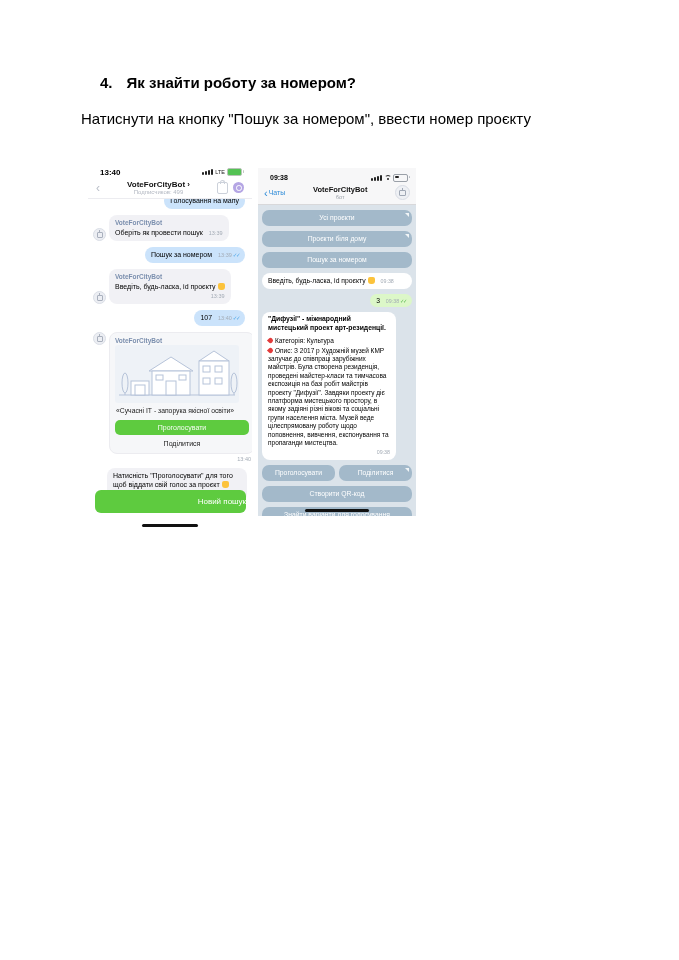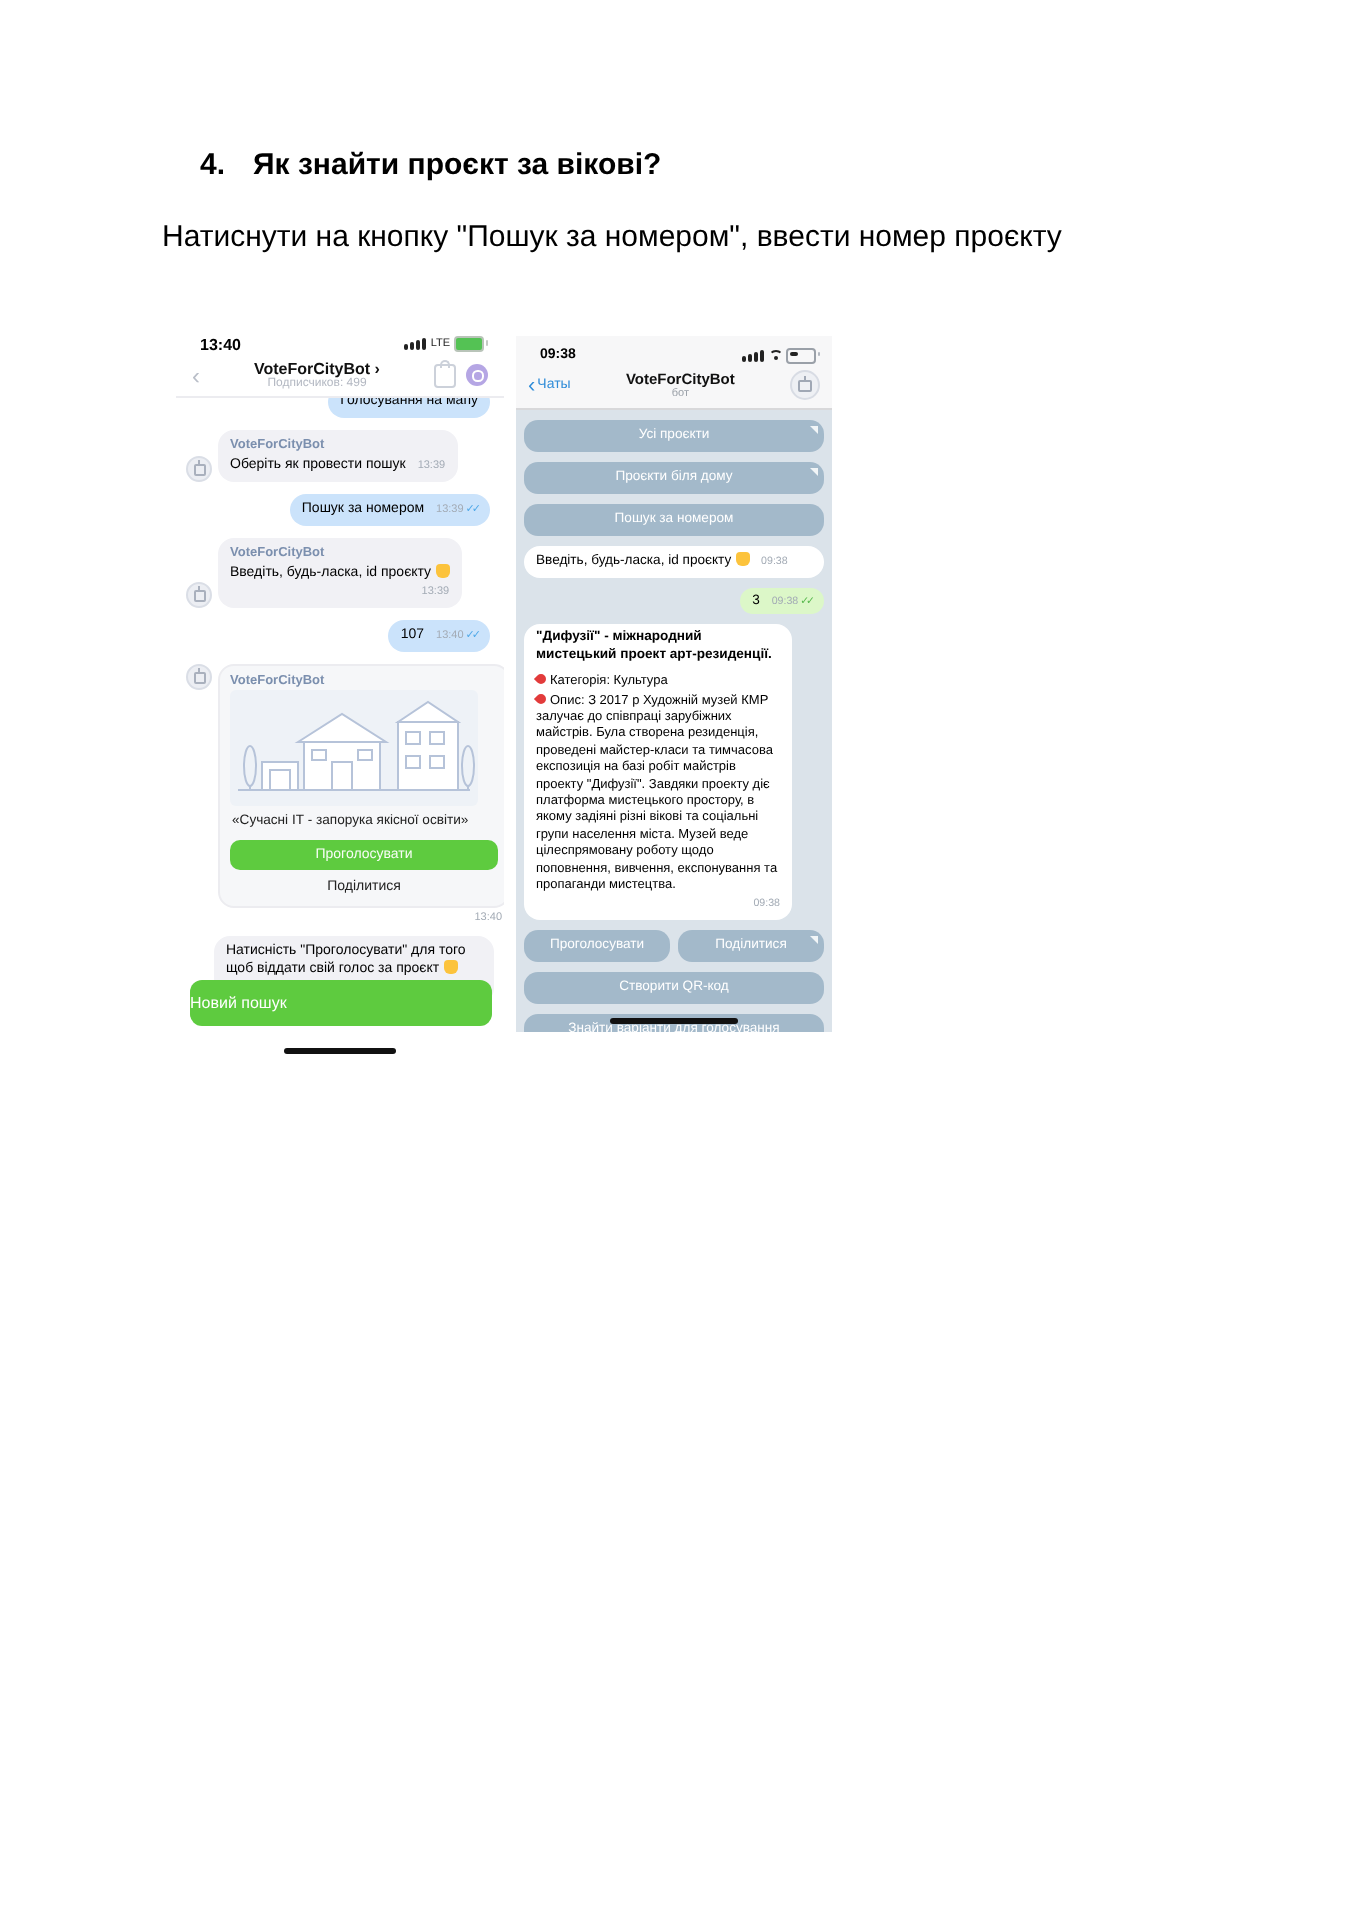--- a/index.html
+++ b/index.html
@@ -51,21 +51,21 @@
   
   .card{background:#f6f7f9;border:1px solid #ececf0;border-radius:8px;padding:4px 5px;width:134px;}
   .card-img{display:block;border-radius:3px;}
   .caption{font-size:6.8px;line-height:8.5px;color:#222;margin:4px 1px 4px 1px;}
   .vote-btn{background:#5ecb3f;border-radius:5px;height:15px;line-height:15px;text-align:center;
             color:rgba(255,255,255,.96);font-size:7px;}
   .share-lnk{text-align:center;font-size:7px;color:#222;padding:5px 0 2px 0;}
   .card-time{text-align:right;padding-right:4px;margin-top:2px;}
   
   .new-search{position:absolute;left:7px;right:6px;bottom:21px;height:23px;background:#5ecb3f;border-radius:6px;
-              color:#fff;font-size:8px;text-align:left;line-height:23px;}
+              color:#fff;font-size:8px;text-align:right;line-height:23px;}
   .homebar{position:absolute;left:50%;transform:translateX(-50%);bottom:7px;width:56px;height:3px;background:#111;border-radius:2px;}
   
   .rp{left:258px;top:168px;width:158px;height:348px;background:#fff;}
   .rp-top{background:#f7f7f8;border-bottom:1px solid #d8d8da;}
   .rp-status{display:flex;justify-content:space-between;align-items:center;padding:4px 8px 0 12px;height:11px;}
   .rp-time{font-size:7px;font-weight:bold;}
   .rp-nav{display:flex;align-items:center;justify-content:space-between;padding:2px 6px 4px 6px;}
   .back{display:flex;align-items:center;color:#2f8cd8;font-size:7px;gap:1px;}
   .back .chev{color:#2f8cd8;font-size:11px;}
   .rp-title{text-align:center;flex:1;}
@@ -102,21 +102,21 @@
   .batt-r::before{content:"";position:absolute;left:1px;top:1px;width:4px;height:2.5px;background:#222;border-radius:1px;}
   .batt-r::after{content:"";position:absolute;right:-3px;top:1px;width:1.5px;height:2.5px;background:#b3b8c0;border-radius:1px;}
 </style>
 </head>
 <body>
 
 <div class="page">
 
   <div class="doc-heading">
     <span>4.</span>
-    <span>Як знайти проєкт за вікові?</span>
+    <span>Як знайти роботу за номером?</span>
   </div>
   <div class="doc-sub">Натиснути на кнопку "Пошук за номером", ввести номер проєкту</div>
 
   <div class="phone lp">
     <div class="lp-status">
       <span class="lp-time">13:40</span>
       <span class="row">
         <span class="sig">
             <i style="height:3px"></i>
             <i style="height:4px"></i>

